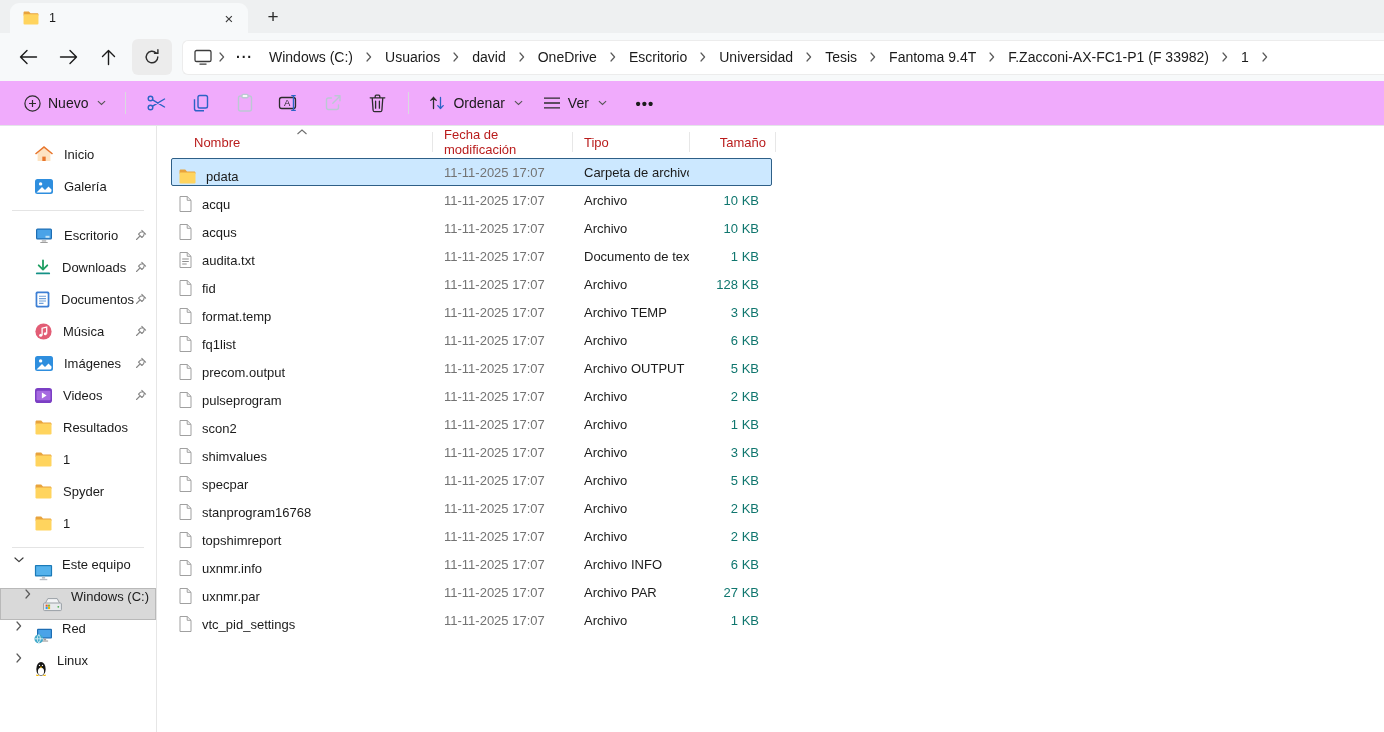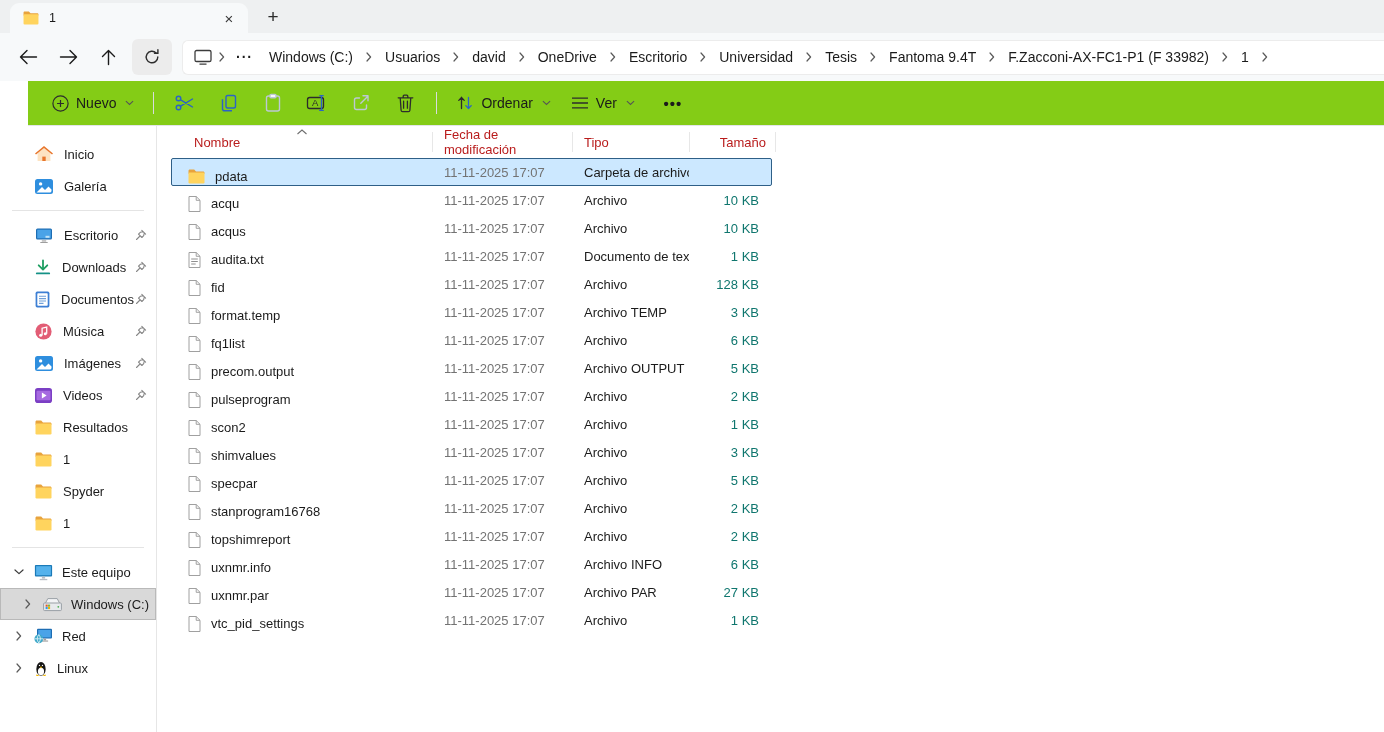--- a/index.html
+++ b/index.html
@@ -24,57 +24,57 @@
   .nav-btn.bg { background:#ececec; margin-left:4px; }
   .addressbar { flex:1; height:35px; background:#fff; border:1px solid #ececec; border-right:none;
                 border-radius:6px 0 0 6px; margin-left:10px; display:flex; align-items:center;
                 padding:0 4px 0 10px; font-size:14px; white-space:nowrap; overflow:hidden; }
   .crumb { padding:5px 9px; border-radius:4px; color:#1b1b1b; flex:none; }
   .crumb-dots { padding:2px 7px; font-weight:700; letter-spacing:1px; color:#1b1b1b; flex:none; }
   .chev { display:inline-flex; padding:0 4px; flex:none; align-items:center; }
   .pc-ico { display:inline-flex; margin-right:2px; flex:none; }
 
   
-  .toolbar { height:45px; background:#84cc16; border-bottom:1px solid #e3e5e8; display:flex;
-             align-items:center; padding-left:14px; flex:none;margin-left:28px; }
+  .toolbar { height:45px; background:#f0abfc; border-bottom:1px solid #e3e5e8; display:flex;
+             align-items:center; padding-left:14px; flex:none; }
   .tb-btn { display:flex; align-items:center; gap:7px; height:34px; padding:0 10px; border-radius:5px;
             font-size:14px; color:#1b1b1b; flex:none; }
   .tb-ico { width:40px; height:34px; display:flex; align-items:center; justify-content:center;
             border-radius:5px; flex:none; margin:0 2px; }
   .tb-sep { width:1px; height:22px; background:#d9dbde; margin:0 9px; flex:none; }
   .dd-chev { display:inline-flex; margin-left:2px; }
   .more-dots { font-weight:700; font-size:15px; letter-spacing:1px; color:#1b1b1b; }
 
   
   .main { flex:1; display:flex; min-height:0; background:#fff; }
   .sidebar { width:157px; flex:none; border-right:1px solid #e6e6e6; padding-top:12px; font-size:13px; overflow:hidden; }
   .side-item { height:32px; display:flex; align-items:center; gap:11px; padding-left:35px; position:relative; }
   .side-item .lbl { white-space:nowrap; }
   .side-item .pin { position:absolute; right:9px; top:10px; }
   .side-div { height:1px; background:#e4e4e4; margin:8px 12px; }
-  .tree-item { height:32px; display:flex; align-items:center; gap:9px; padding-left:12px; position:relative; border:1px solid transparent; }
+  .tree-item { height:32px; display:flex; gap:9px; padding-left:12px; position:relative; border:1px solid transparent; }
   .tree-item.lvl1 { padding-left:21px; }
   .tree-item.sel { background:#d9d9d9; border-color:#b9b9b9; }
   .tchev { width:12px; display:inline-flex; justify-content:center; flex:none; }
   .icn { display:inline-flex; align-items:center; justify-content:center; flex:none; }
 
   
   .filearea { flex:1; padding:2px 0 0 14px; min-width:0; }
   .fheader { display:flex; height:28px; align-items:center; font-size:13px; color:#b91c1c; }
   .fh { height:20px; display:flex; align-items:center; border-right:1px solid #e7e7e7; padding-left:11px; position:relative; }
   .fh-name { width:262px; padding-left:23px; }
   .fh-date { width:140px; }
   .fh-type { width:117px; }
   .fh-size { width:86px; justify-content:flex-end; padding-right:9px; }
   .sort-caret { position:absolute; top:-9px; left:50%; transform:translateX(-50%); }
   .rows { margin-top:2px; }
   .frow { display:flex; height:28px; align-items:center; width:601px; font-size:13px;
           border:1px solid transparent; border-radius:2px; }
   .frow.selected { background:var(--sel-bg,#cce8ff); border-color:var(--sel-border,#2e5f87); }
-  .fc-name { width:260px; display:flex; align-items:flex-start; gap:10px; padding-left:16px; overflow:hidden;margin-top:8px; }
+  .fc-name { width:260px; display:flex; align-items:flex-end; gap:10px; padding-left:7px; overflow:hidden;margin-top:8px; }
   .fc-date { width:140px; padding-left:12px; color:#737373; }
   .fc-type { width:117px; padding-left:12px; color:#1b1b1b; white-space:nowrap; overflow:hidden; }
   .fc-size { width:80px; text-align:right; padding-right:10px; color:#0f766e; }
 </style>
 </head>
 <body>
 
 <div class="window">
 
   <div class="tabstrip">

